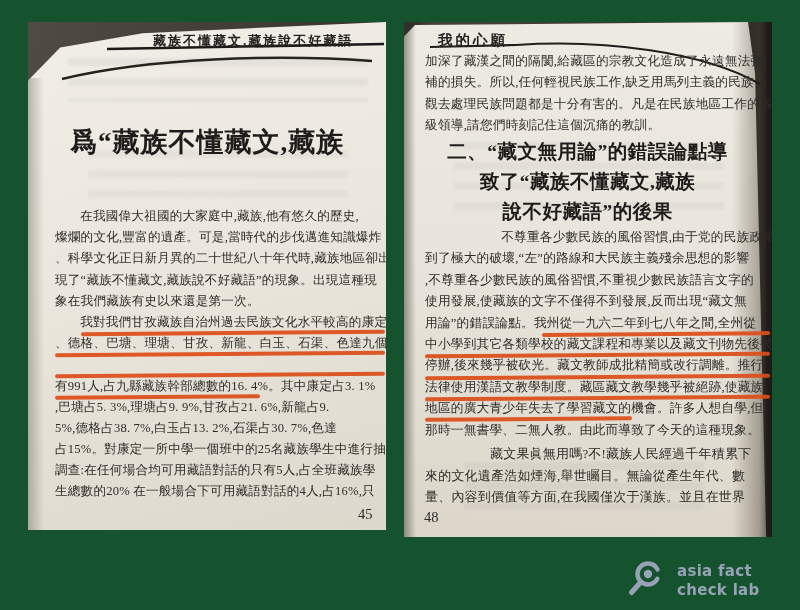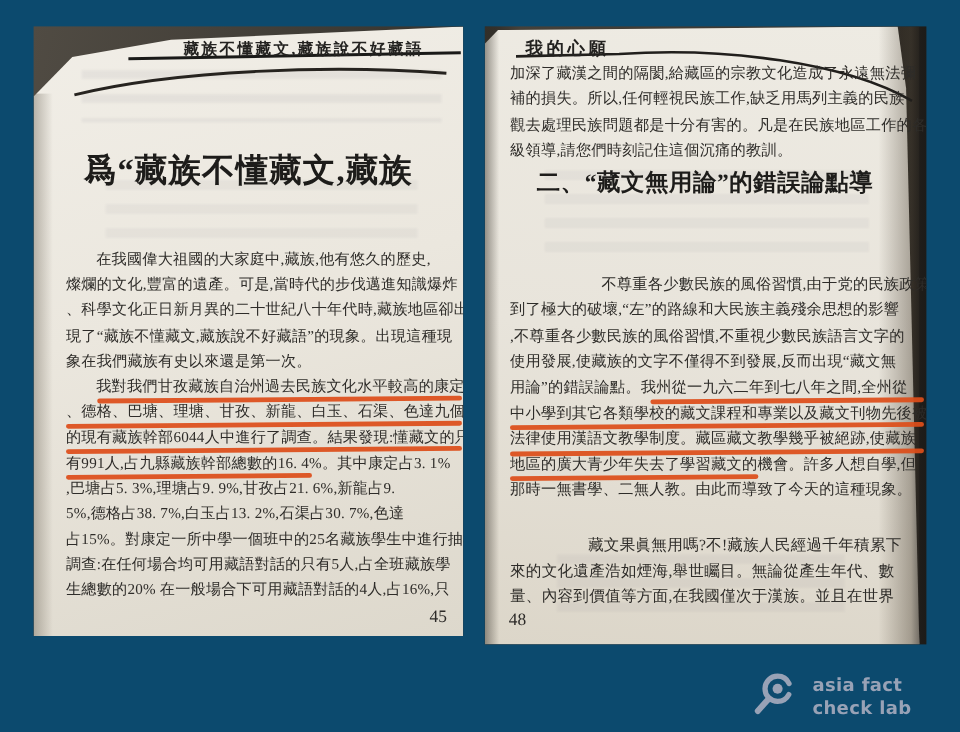--- a/index.html
+++ b/index.html
@@ -1,16 +1,16 @@
 <!DOCTYPE html>
 <html><head>
 <meta charset="utf-8">
 <style>
   html,body{margin:0;padding:0;background:#16264a;}
-  .stage{position:relative;width:800px;height:610px;background:#0c4a6e;overflow:hidden;
+  .stage{position:relative;width:800px;height:610px;background:#14532d;overflow:hidden;
          font-family:"Liberation Serif",serif;}
 
   
   .photo{position:absolute;overflow:hidden;}
   .photo-left{left:28px;top:22px;width:358px;height:508px;
               background:linear-gradient(105deg,#504b43 0%,#3b3832 60%,#2e2b27 100%);}
   .photo-right{left:404px;top:22px;width:368px;height:515px;
                background:linear-gradient(90deg,#2a2824 0%,#45413a 8%,#3a362f 80%,#1d1b18 100%);}
   .page-bg{position:absolute;inset:0;}
   .page-left-bg{background:linear-gradient(165deg,#f1eee7 0%,#ebe7de 45%,#ddd8cc 100%);
@@ -88,21 +88,21 @@
       </div>
 
     <div class="txt body-l">
         <div class="tline"><span style="padding-left: 2em;">在我國偉大祖國的大家庭中,藏族,他有悠久的歷史,</span></div>
         <div class="tline"><span>燦爛的文化,豐富的遺產。可是,當時代的步伐邁進知識爆炸</span></div>
         <div class="tline"><span>、科學文化正日新月異的二十世紀八十年代時,藏族地區卻出</span></div>
         <div class="tline"><span>現了“藏族不懂藏文,藏族說不好藏語”的現象。出現這種現</span></div>
         <div class="tline"><span>象在我們藏族有史以來還是第一次。</span></div>
         <div class="tline"><span style="padding-left: 2em;">我對我們甘孜藏族自治州過去民族文化水平較高的康定</span><span class="uline" style="left: 8%; width: 92%;"></span></div>
         <div class="tline"><span>、德格、巴塘、理塘、甘孜、新龍、白玉、石渠、色達九個縣</span><span class="uline" style="left: 0%; width: 100%;"></span></div>
-        <div class="tline"><span>的現有藏族幹部6044人中進行了調查。結果發現:懂藏文的只</span><span class="uline" style="left: 0%; width: 100%;"></span></div>
+        <div class="tline"><span class="uline" style="left: 0%; width: 100%;"></span></div>
         <div class="tline"><span>有991人,占九縣藏族幹部總數的16. 4%。其中康定占3. 1%</span><span class="uline" style="left: 0%; width: 62%;"></span></div>
         <div class="tline"><span>,巴塘占5. 3%,理塘占9. 9%,甘孜占21. 6%,新龍占9.</span></div>
         <div class="tline"><span>5%,德格占38. 7%,白玉占13. 2%,石渠占30. 7%,色達</span></div>
         <div class="tline"><span>占15%。對康定一所中學一個班中的25名藏族學生中進行抽樣</span></div>
         <div class="tline"><span>調查:在任何場合均可用藏語對話的只有5人,占全班藏族學</span></div>
         <div class="tline"><span>生總數的20% 在一般場合下可用藏語對話的4人,占16%,只</span></div>
       </div>
 
     <div class="pagenum pagenum-l">45</div>
   </div>
@@ -122,29 +122,32 @@
 
     <div class="txt p1-r">
         <div class="tline"><span>加深了藏漢之間的隔閡,給藏區的宗教文化造成了永遠無法彌</span></div>
         <div class="tline"><span>補的損失。所以,任何輕視民族工作,缺乏用馬列主義的民族</span></div>
         <div class="tline"><span>觀去處理民族問題都是十分有害的。凡是在民族地區工作的各</span></div>
         <div class="tline"><span>級領導,請您們時刻記住這個沉痛的教訓。</span></div>
       </div>
 
     <div class="txt heading-r">
         <div class="tline"><span>二、“藏文無用論”的錯誤論點導</span></div>
+        <div class="tline"><span>致了“藏族不懂藏文,藏族</span></div>
+        <div class="tline"><span>說不好藏語”的後果</span></div>
       </div>
 
     <div class="txt p2-r">
         <div class="tline"><span style="padding-left: 6em;">不尊重各少數民族的風俗習慣,由于党的民族政策遭</span></div>
         <div class="tline"><span>到了極大的破壞,“左”的路線和大民族主義殘余思想的影響</span></div>
         <div class="tline"><span>,不尊重各少數民族的風俗習慣,不重視少數民族語言文字的</span></div>
         <div class="tline"><span>使用發展,使藏族的文字不僅得不到發展,反而出現“藏文無</span></div>
         <div class="tline"><span>用論”的錯誤論點。我州從一九六二年到七八年之間,全州從</span><span class="uline" style="left: 34%; width: 66%;"></span></div>
         <div class="tline"><span>中小學到其它各類學校的藏文課程和專業以及藏文刊物先後被</span><span class="uline" style="left: 0%; width: 100%;"></span></div>
+        <div class="tline"><span>停辦,後來幾乎被砍光。藏文教師成批精簡或改行調離。推行</span><span class="uline" style="left: 0%; width: 100%;"></span></div>
         <div class="tline"><span>法律使用漢語文教學制度。藏區藏文教學幾乎被絕跡,使藏族</span><span class="uline" style="left: 0%; width: 100%;"></span></div>
         <div class="tline"><span>地區的廣大青少年失去了學習藏文的機會。許多人想自學,但</span><span class="uline" style="left: 0%; width: 60%;"></span></div>
         <div class="tline"><span>那時一無書學、二無人教。由此而導致了今天的這種現象。</span></div>
       </div>
 
     <div class="txt p3-r">
         <div class="tline"><span style="padding-left: 5em;">藏文果眞無用嗎?不!藏族人民經過千年積累下</span></div>
         <div class="tline"><span>來的文化遺產浩如煙海,舉世矚目。無論從產生年代、數</span></div>
         <div class="tline"><span>量、內容到價值等方面,在我國僅次于漢族。並且在世界</span></div>
       </div>

